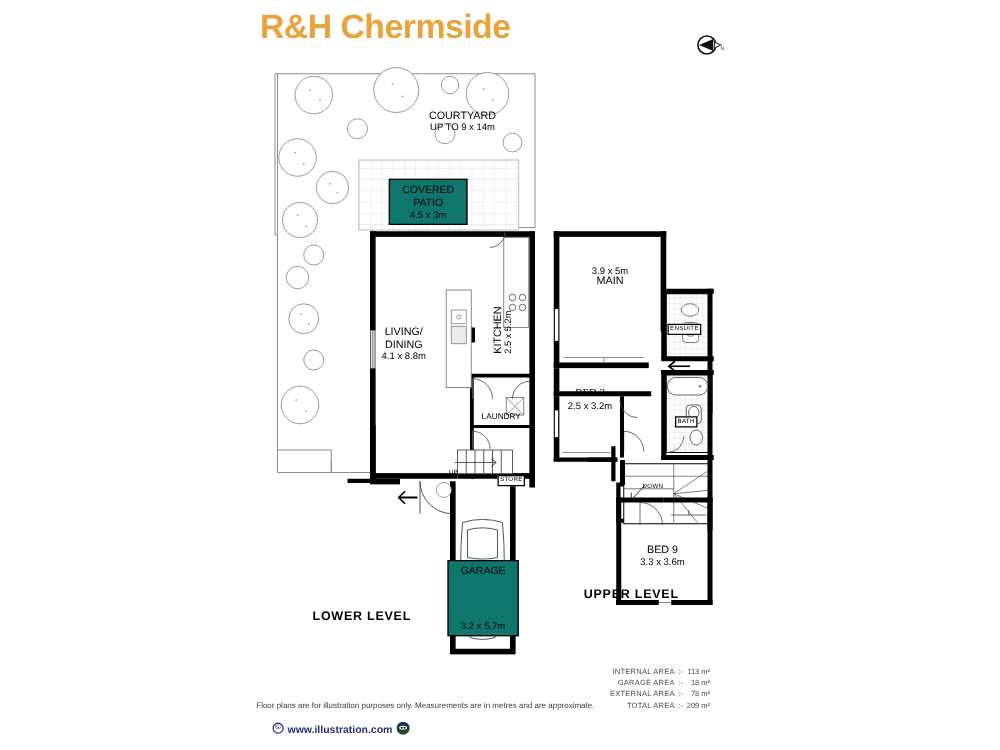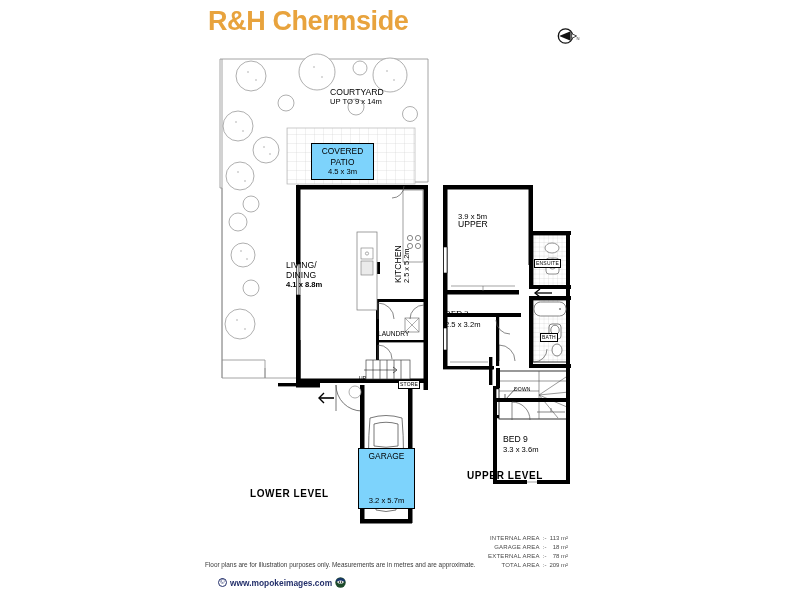--- a/index.html
+++ b/index.html
@@ -40,30 +40,31 @@
     left: 0; top: 0;
     width: 800px; height: 600px;
     pointer-events: none;
   }
 
   
   .lbl {
     position: absolute;
     font-family: "Liberation Sans", sans-serif;
     color: #000;
+    text-align: center;
     line-height: 1.12;
     white-space: pre;
   }
   .lbl-room { font-size: 8.6px; }
   .lbl-dim  { font-size: 7.6px; }
 
   .boxlbl {
     position: absolute;
     border: 1px solid #000;
-    background: #7dd3fc;
+    background: #0f766e;
     text-align: center;
     font-size: 8.4px;
     line-height: 1.25;
     padding: 2px 4px 3px 4px;
     color: #000;
   }
 
   .tinybox {
     position: absolute;
     border: 1px solid #000;
@@ -466,39 +467,39 @@
   <div class="lbl lbl-dim" style="left:330px; top:98px; width:80px;">UP TO 9 x 14m</div>
 
   <div class="boxlbl" style="left:311px; top:143px; width:63px;">
     <div>COVERED
 PATIO</div>
     <div class="lbl-dim" style="position:static;">4.5 x 3m</div>
   </div>
 
   <div class="lbl lbl-room" style="left:286px; top:261px; width:74px;">LIVING/
 DINING</div>
-  <div class="lbl lbl-dim" style="left:286px; top:281px; width:74px;font-weight:bold;">4.1 x 8.8m</div>
+  <div class="lbl lbl-dim" style="left:286px; top:281px; width:74px;">4.1 x 8.8m</div>
 
   <div class="vert lbl-room" style="left:393px; top:283px; transform:rotate(-90deg); font-size:8.6px;">KITCHEN</div>
   <div class="vert lbl-dim" style="left:402px; top:283px; transform:rotate(-90deg); font-size:7.4px;">2.5 x 5.2m</div>
 
   <div class="lbl" style="left:378px; top:330px; width:46px; font-size:6.6px;">LAUNDRY</div>
 
   <div class="tinytxt" style="left:425px; top:278px;">F</div>
 
   <div class="tinybox" style="left:398px; top:380px;">STORE</div>
 
   <div class="tinytxt" style="left:359px; top:375px;">UP</div>
 
   <div class="boxlbl" style="left:358px; top:448px; width:57px;">
     <div>GARAGE</div>
     <div class="lbl-dim" style="position:static;margin-top:34px;">3.2 x 5.7m</div>
   </div>
 
-  <div class="lbl lbl-room" style="left:458px; top:220px; width:60px;">UPPER</div>
+  <div class="lbl lbl-room" style="left:458px; top:220px; width:60px;">MAIN</div>
   <div class="lbl lbl-dim" style="left:458px; top:213px; width:60px;">3.9 x 5m</div>
 
   <div class="lbl lbl-room" style="left:445px; top:310px; width:54px;font-family:Liberation Serif, serif;">BED 2</div>
   <div class="lbl lbl-dim" style="left:445px; top:321px; width:54px;">2.5 x 3.2m</div>
 
   <div class="lbl lbl-room" style="left:503px; top:435px; width:54px;">BED 9</div>
   <div class="lbl lbl-dim" style="left:503px; top:446px; width:54px;">3.3 x 3.6m</div>
 
   <div class="tinybox" style="left:534px; top:259px;">ENSUITE</div>
 
@@ -533,21 +534,21 @@
         <td class="a-val">209 m²</td>
       </tr>
     </tbody>
       </table>
   </div>
 
   <div id="disclaimer">Floor plans are for illustration purposes only. Measurements are in metres and are approximate.</div>
 
   <div id="credit">
     <span class="copy">©</span>
-    <span>www.mopokeimages.com</span>
+    <span>www.illustration.com</span>
     <span class="mplogo">
       <svg width="11" height="11" viewBox="0 0 11 11">
         <circle cx="5.5" cy="5.5" r="5.2" fill="#1d4a2a"></circle>
         <path d="M0.6 4.4 a5.2 5.2 0 0 1 9.8 0 z" fill="#17356b"></path>
         <ellipse cx="5.5" cy="5.1" rx="3.1" ry="1.5" fill="#ffffff"></ellipse>
         <circle cx="4.4" cy="5.1" r="0.8" fill="#111"></circle>
         <circle cx="6.6" cy="5.1" r="0.8" fill="#111"></circle>
       </svg>
     </span>
   </div>

